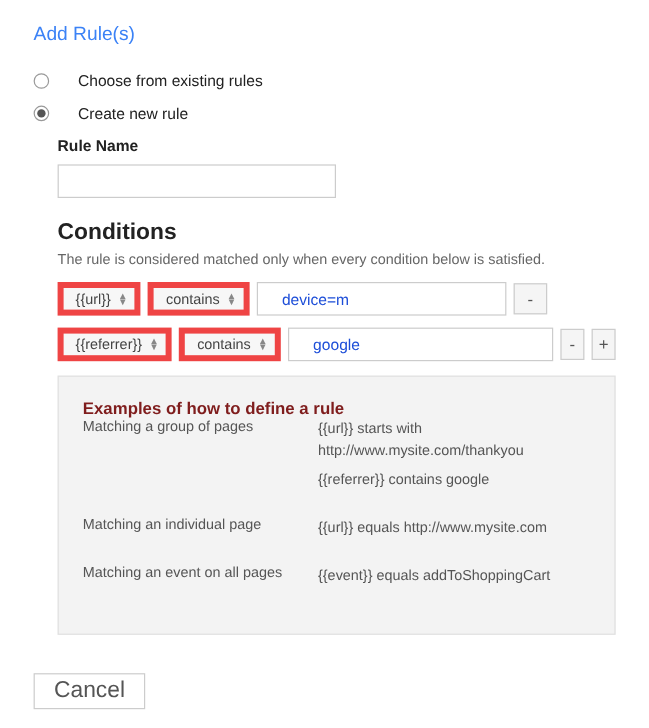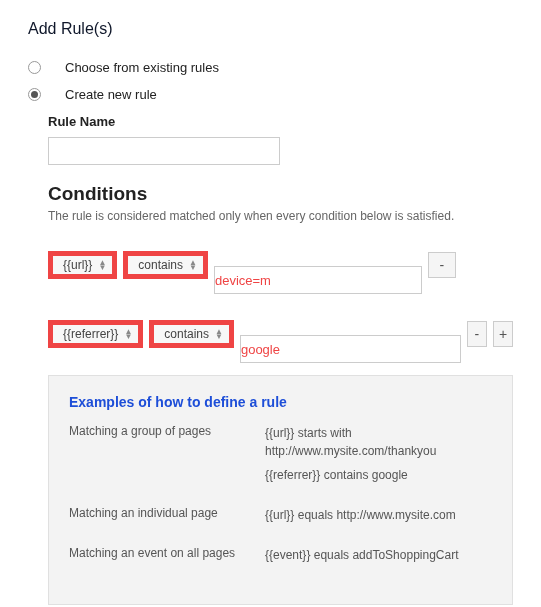--- a/index.html
+++ b/index.html
@@ -7,21 +7,21 @@
       font-family: Arial, sans-serif;
       font-size: 13px;
       color: #333;
       background: #fff;
       padding: 20px 28px;
       width: 541px;
     }
     .page-title {
       font-size: 16px;
       font-weight: normal;
-      color: #0f172a;
+      color: #3b82f6;
       margin-bottom: 22px;
     }
     .radio-group { margin-bottom: 10px; }
     .radio-row {
       display: flex;
       align-items: center;
       margin-bottom: 12px;
       gap: 24px;
     }
     .radio {
@@ -89,25 +89,24 @@
     .chevrons {
       display: flex;
       flex-direction: column;
       line-height: 5px;
       font-size: 8px;
       color: #888;
     }
     .cond-input {
       height: 28px;
       border: 1px solid #ccc;
-      padding: 0 0;
-      font-size: 13px;
-      color: #ef4444;
+      padding: 0 20px;
+      font-size: 13px;
+      color: #1d4ed8;
       flex: 0 0 auto;
-      margin-top: 31px;
     }
     .cond-input.w1 { width: 208px; }
     .cond-input.w2 { width: 221px; }
     .btn-small {
       width: 28px;
       height: 26px;
       border: 1px solid #ccc;
       background: #f5f5f5;
       color: #555;
       font-size: 14px;
@@ -118,22 +117,21 @@
     }
     .examples-box {
       background: #f3f3f3;
       border: 1px solid #e0e0e0;
       padding: 18px 20px;
       margin-top: 12px;
     }
     .examples-title {
       font-size: 14px;
       font-weight: bold;
-      color: #1d4ed8;
-      margin-bottom: 14px;
+      color: #7f1d1d;
     }
     .example-row {
       display: flex;
       margin-bottom: 16px;
       gap: 16px;
     }
     .example-label {
       width: 180px;
       font-size: 12px;
       color: #555;

